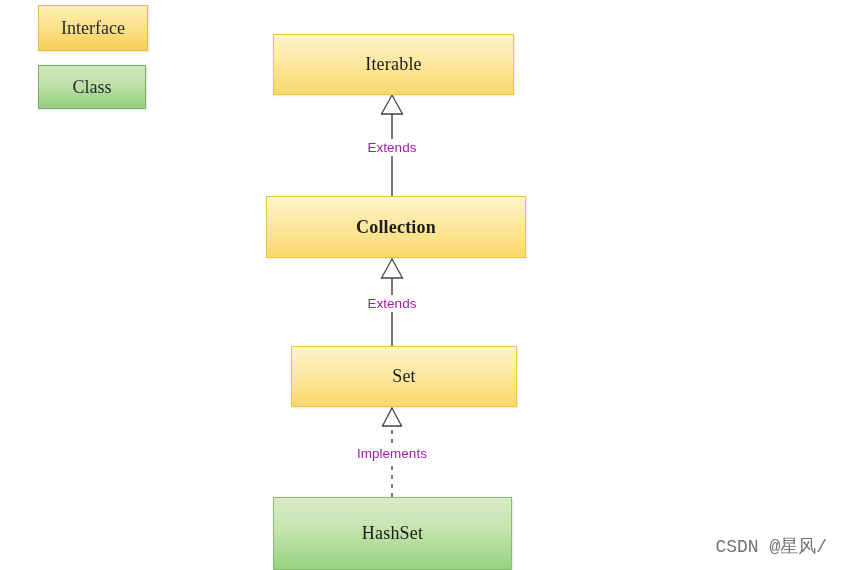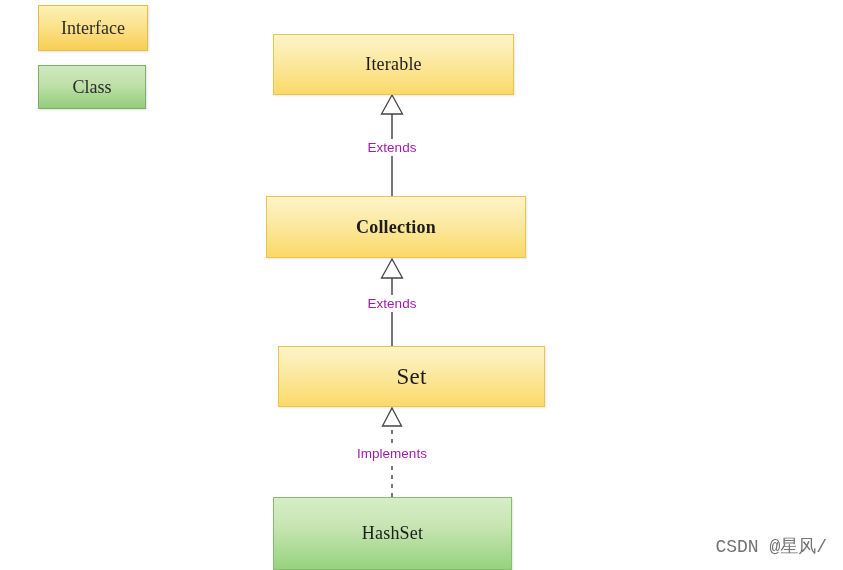--- a/index.html
+++ b/index.html
@@ -64,21 +64,21 @@
   #legend-class {
     left: 38px; top: 65px; width: 108px; height: 44px;
     background: linear-gradient(to bottom, #cfe8bd 0%, #bfe0a9 45%, #93cd7c 100%);
     border: 1px solid #7fae68;
     box-shadow: 1px 1px 2px rgba(0,0,0,0.12);
   }
 
   
   #node-iterable   { left: 273px; top: 34px;  width: 241px; height: 61px;  font-size: 18px; }
   #node-collection { left: 266px; top: 196px; width: 260px; height: 62px;  font-size: 18px; font-weight: bold; }
-  #node-set        { left: 278px; top: 346px; width: 267px; height: 61px;  font-size: 23px; }
+  #node-set        { left: 291px; top: 346px; width: 226px; height: 61px;  font-size: 18px; }
   #node-hashset    { left: 273px; top: 497px; width: 239px; height: 73px;  font-size: 18px; }
 
   
   .connector {
     position: absolute;
     left: 0; top: 0;
     width: 843px; height: 570px;
     pointer-events: none;
   }
 

